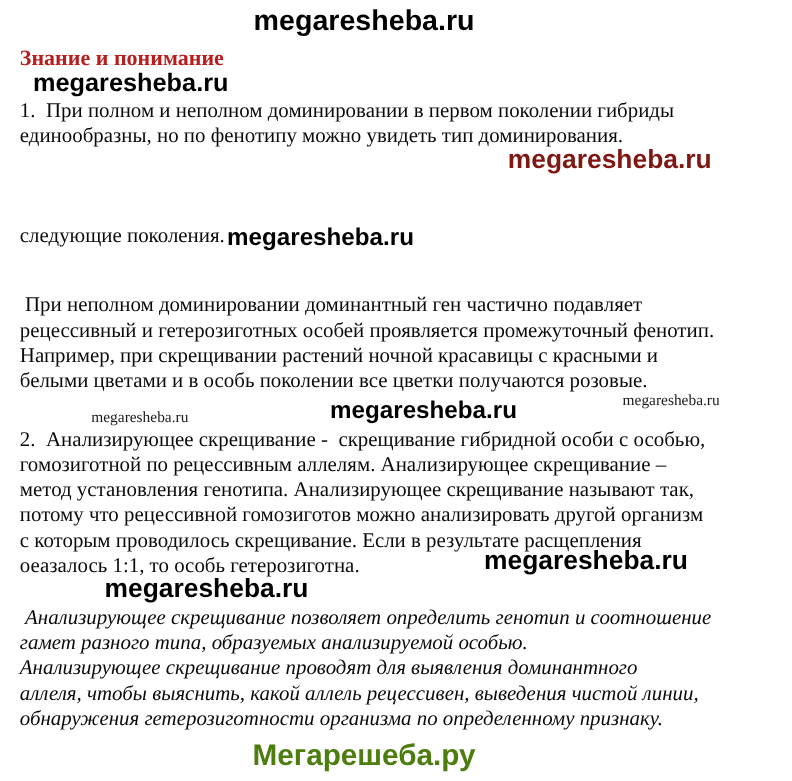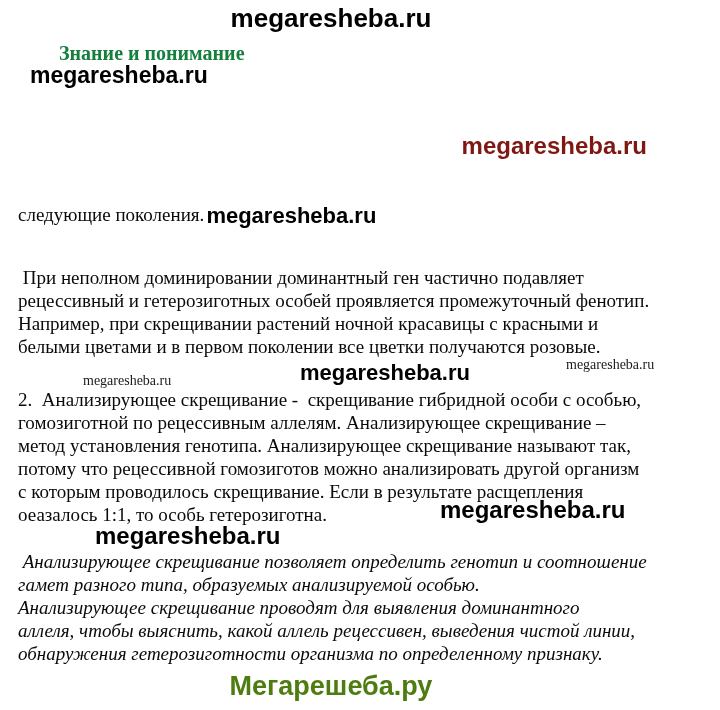--- a/index.html
+++ b/index.html
@@ -9,21 +9,21 @@
   .abs{position:absolute;}
   .body-text{font-size:19px;line-height:23px;white-space:pre-wrap;
              font-family:"Liberation Serif", serif;color:#0a0a0a;}
   .wm-sans{font-family:"Liberation Sans", sans-serif;font-weight:bold;color:#000;}
   .wm-small{font-family:"Liberation Serif", serif;font-weight:normal;font-size:14px;color:#1a1a1a;}
   .title-top{left:0;right:0;top:3px;text-align:center;font-size:26px;
              font-family:"Liberation Sans", sans-serif;font-weight:bold;color:#000;}
   .title-bottom{left:0;right:0;top:671px;text-align:center;font-size:27px;
              font-family:"Liberation Sans", sans-serif;font-weight:bold;color:#4d7c0f;}
   .heading{left:18px;top:42px;font-size:20px;font-weight:bold;
-           font-family:"Liberation Serif", serif;color:#15803d;margin-left:41px;}
+           font-family:"Liberation Serif", serif;color:#b91c1c;}
   .wm-under-heading{left:30px;top:62px;font-size:23px;}
   .wm-after-p1{right:15px;top:132px;font-size:24px;}
   .p1{left:18px;top:89px;width:692px;}
   .p2{left:18px;top:157px;width:692px;}
   .p2-lastrow{display:flex;align-items:center;}
   .wm-inline-p2{font-size:22px;margin-left:2px;position:relative;top:1px;}
   .p3{left:18px;top:266px;width:692px;}
   .wm-center{left:300px;top:360px;font-size:22px;}
   .wm-right-small{left:566px;top:357px;}
   .wm-left-small{left:83px;top:373px;}
@@ -36,34 +36,36 @@
 <body>
 
 <div class="page">
 
   <div class="abs title-top">megaresheba.ru</div>
 
   <div class="abs heading">Знание и понимание</div>
 
   <div class="abs wm-sans wm-under-heading">megaresheba.ru</div>
 
+  <div class="abs body-text p1">1.  При полном и неполном доминировании в первом поколении гибриды
+единообразны, но по фенотипу можно увидеть тип доминирования.</div>
 
   <div class="abs wm-sans wm-after-p1" style="color:#7f1712;">megaresheba.ru</div>
 
   <div class="abs body-text p2">
     <div class="p2-lastrow">
       <span>следующие поколения.</span>
       <span class="wm-sans wm-inline-p2">megaresheba.ru</span>
     </div>
   </div>
 
   <div class="abs body-text p3"> При неполном доминировании доминантный ген частично подавляет
 рецессивный и гетерозиготных особей проявляется промежуточный фенотип.
 Например, при скрещивании растений ночной красавицы с красными и
-белыми цветами и в первом поколении все цветки получаются розовые.</div>
+белыми цветами и в особь поколении все цветки получаются розовые.</div>
 
   <div class="abs wm-sans wm-center">megaresheba.ru</div>
 
   <div class="abs wm-small wm-right-small">megaresheba.ru</div>
 
   <div class="abs wm-small wm-left-small">megaresheba.ru</div>
 
   <div class="abs body-text p4">2.  Анализирующее скрещивание -  скрещивание гибридной особи с особью,
 гомозиготной по рецессивным аллелям. Анализирующее скрещивание –
 метод установления генотипа. Анализирующее скрещивание называют так,

